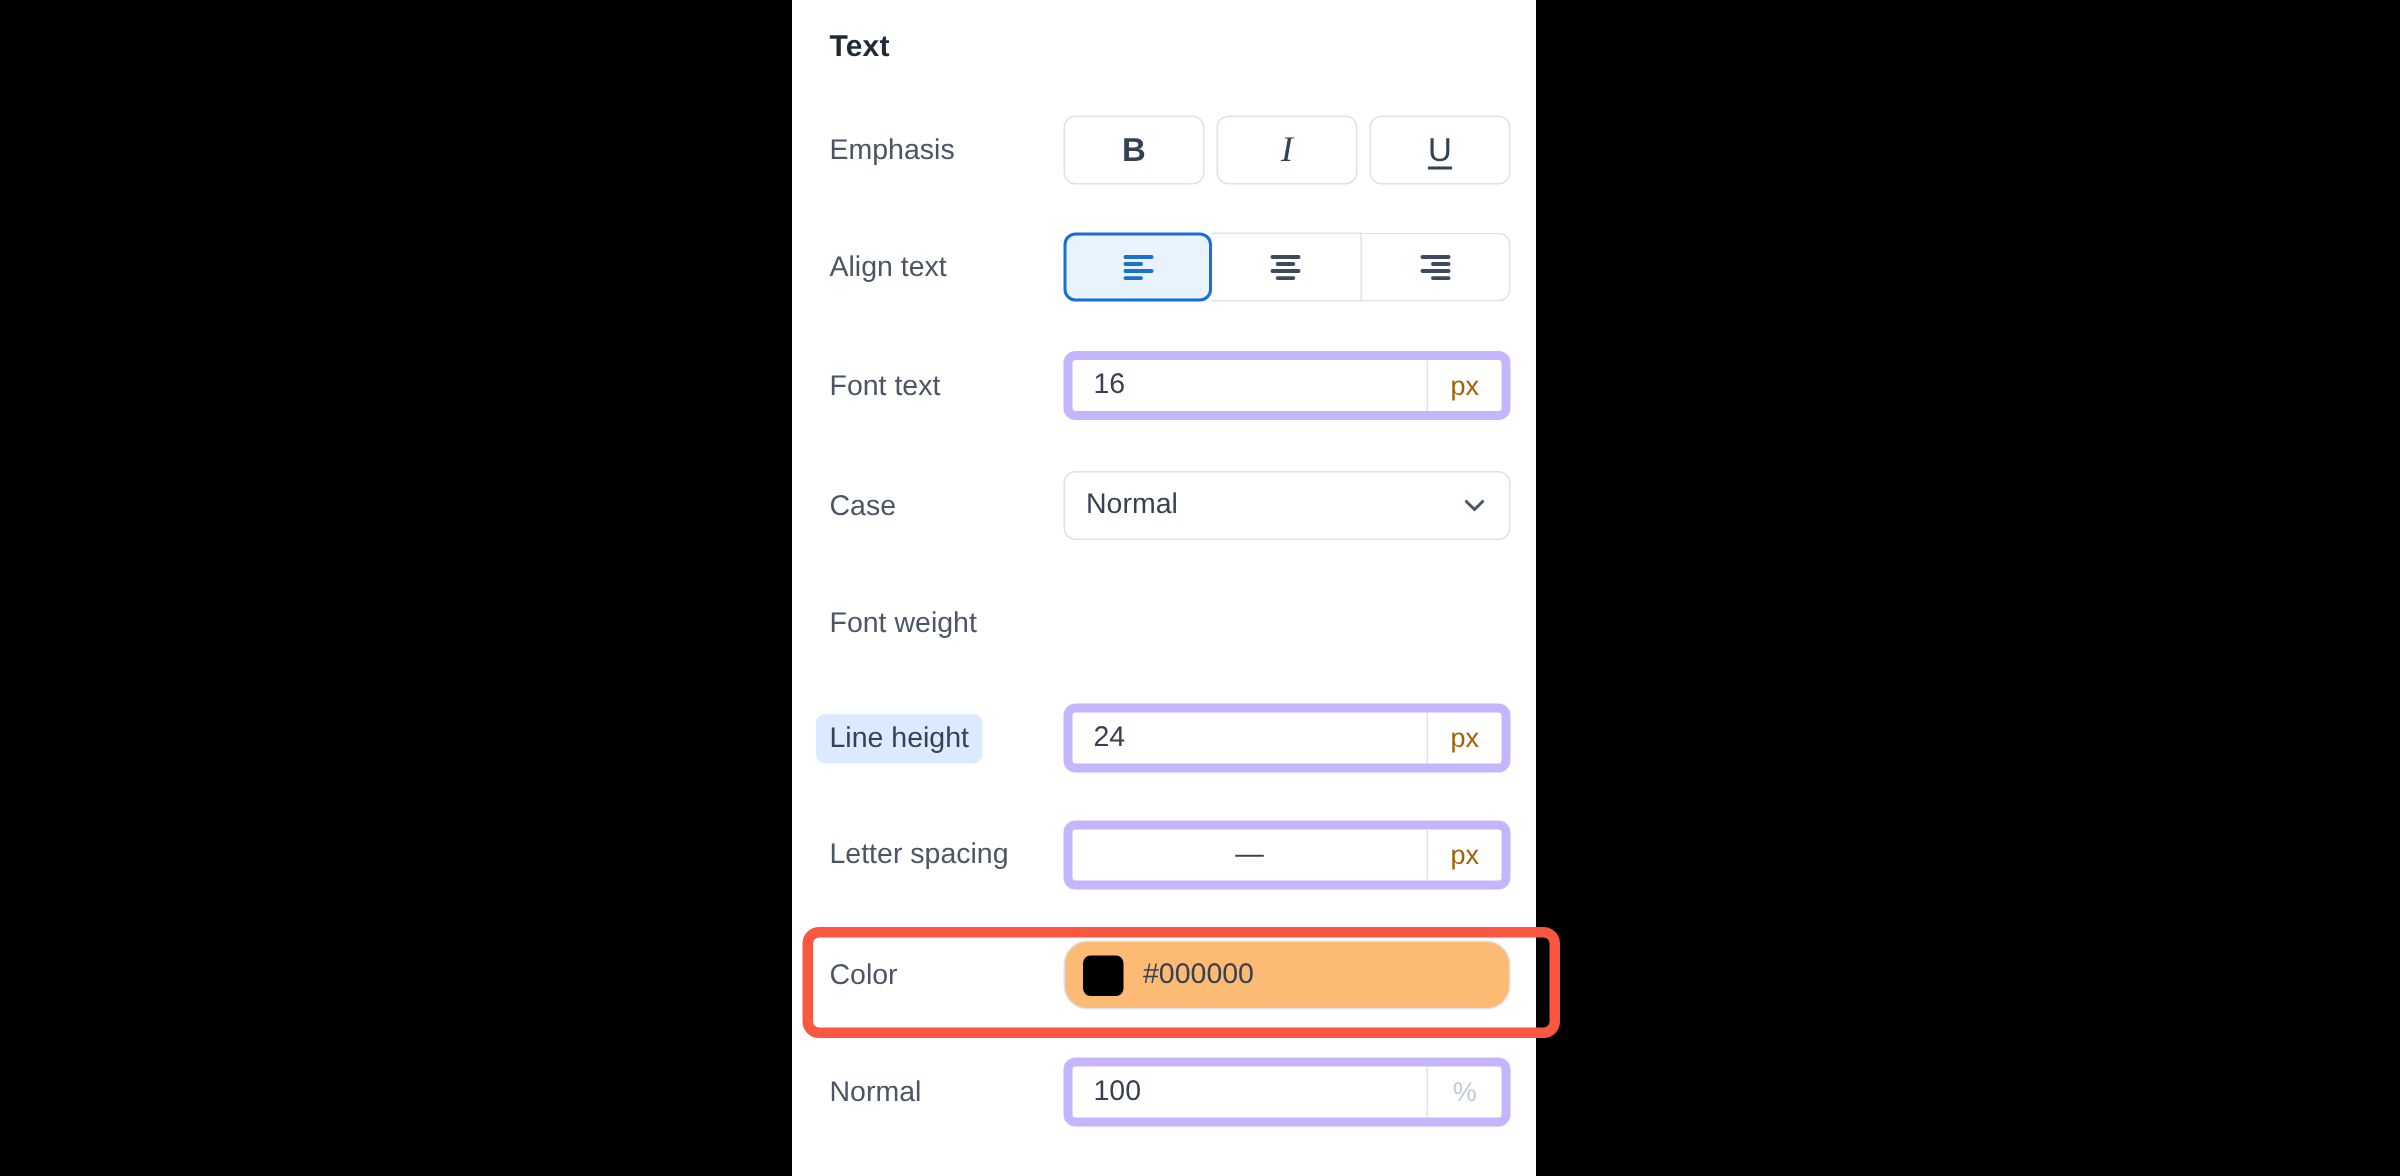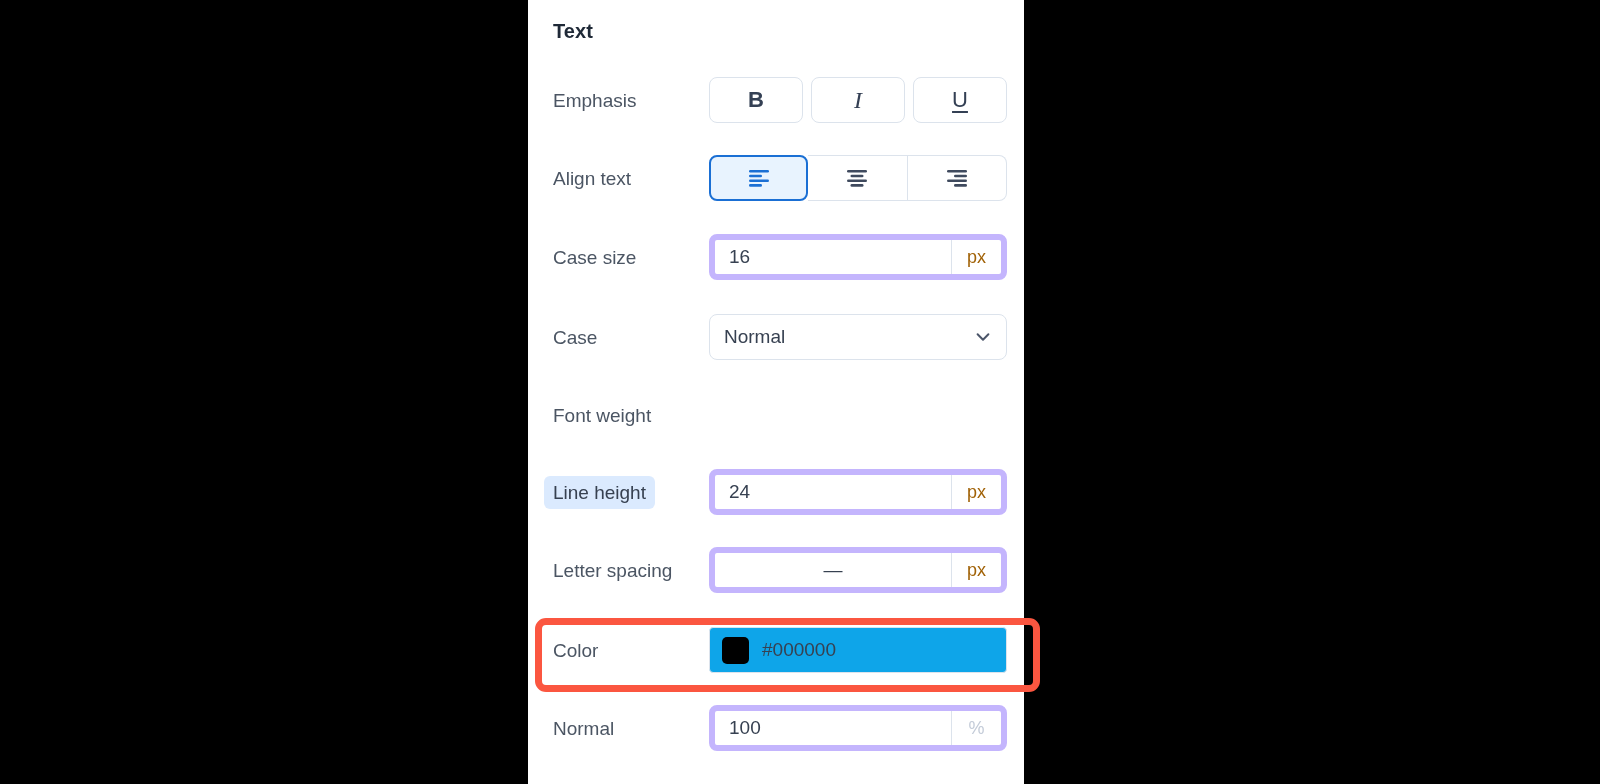--- a/index.html
+++ b/index.html
@@ -175,22 +175,22 @@
     top: 50%;
     transform: translateY(-50%);
     width: 18px;
     height: 18px;
   }
 
   
   .color-wrap {
     height: 46px;
     border: 1px solid #dce3ec;
-    border-radius: 4px;
-    background: #0ea5e9;
+    border-radius: 16px;
+    background: #fdba74;
     display: flex;
     align-items: center;
     padding: 0 12px;
     gap: 13px;
     cursor: pointer;
   }
   .swatch {
     width: 27px;
     height: 27px;
     border-radius: 5px;
@@ -262,21 +262,21 @@
               <rect x="9" y="5.7" width="13" height="2.6" rx="1.3"></rect>
               <rect x="2" y="10.4" width="20" height="2.6" rx="1.3"></rect>
               <rect x="9" y="15.1" width="13" height="2.6" rx="1.3"></rect>
             </g>
           </svg>
         </div>
       </div>
     </div>
 
     <div class="row" style="top:231px">
-      <div class="row-label">Case size</div>
+      <div class="row-label">Font text</div>
       <div class="control">
         <div class="input-wrap">
           <div class="input-main">16</div>
           <div class="unit">px</div>
         </div>
       </div>
     </div>
 
     <div class="row" style="top:311px">
       <div class="row-label">Case</div>

